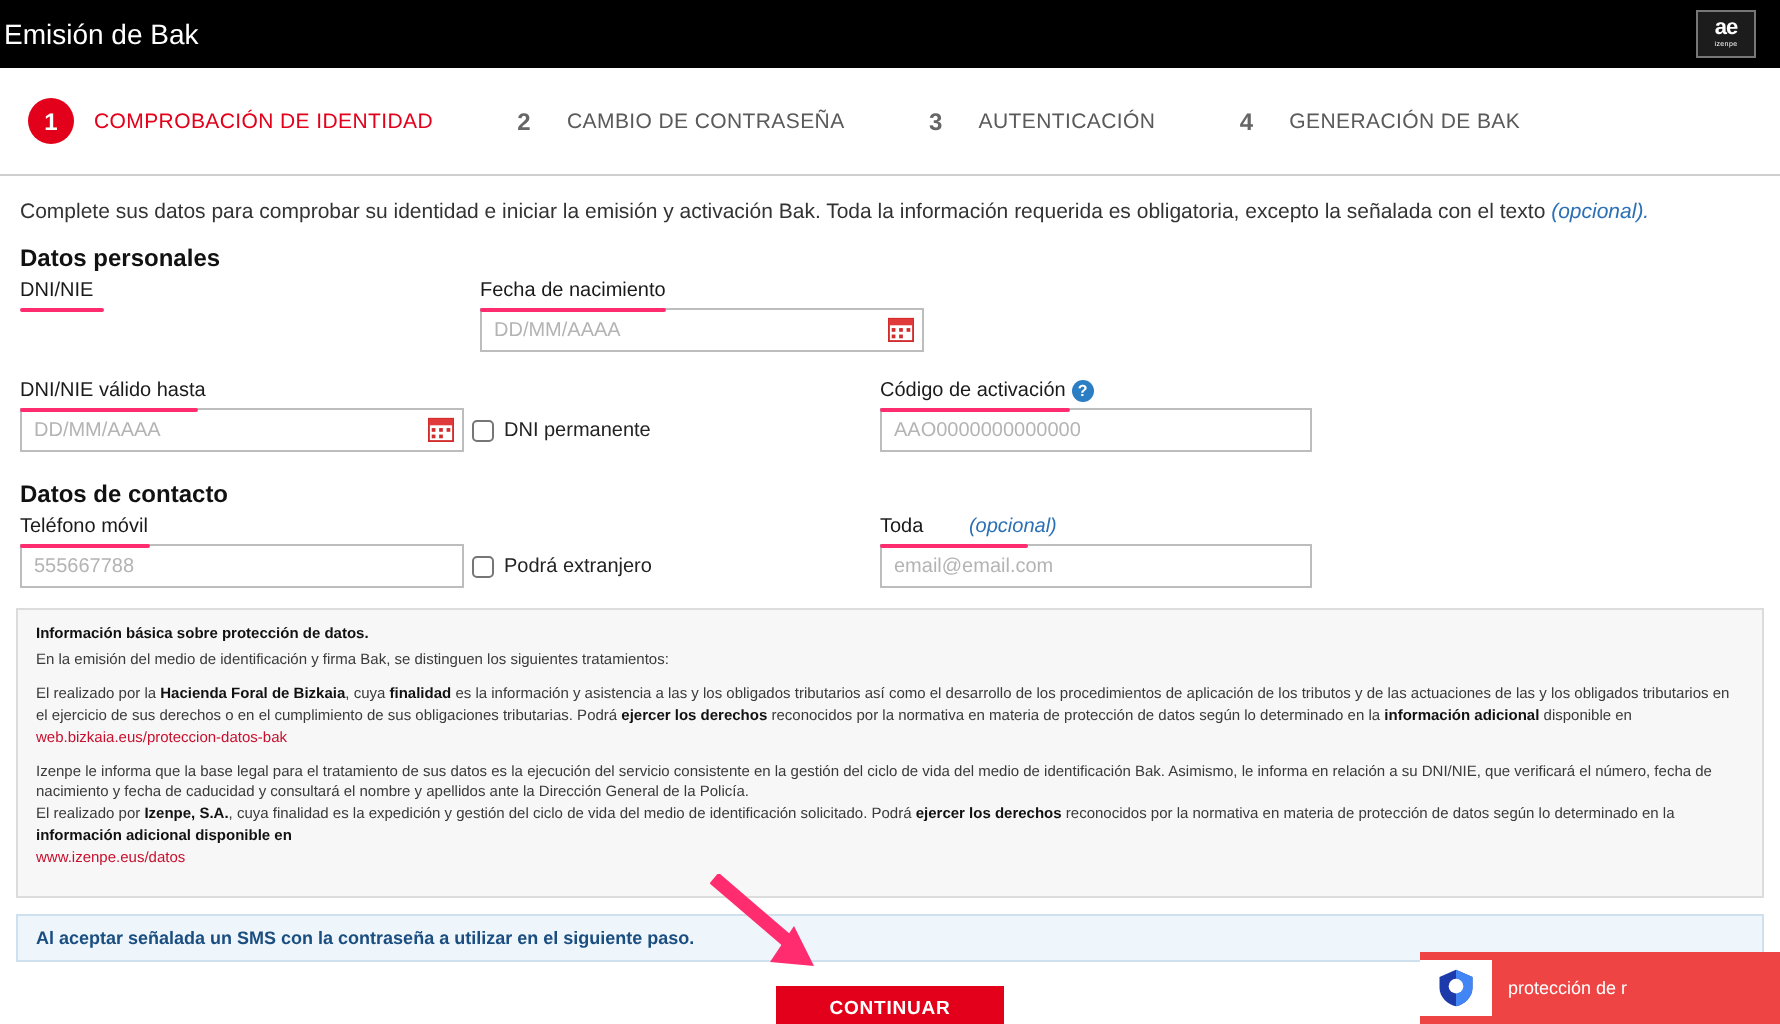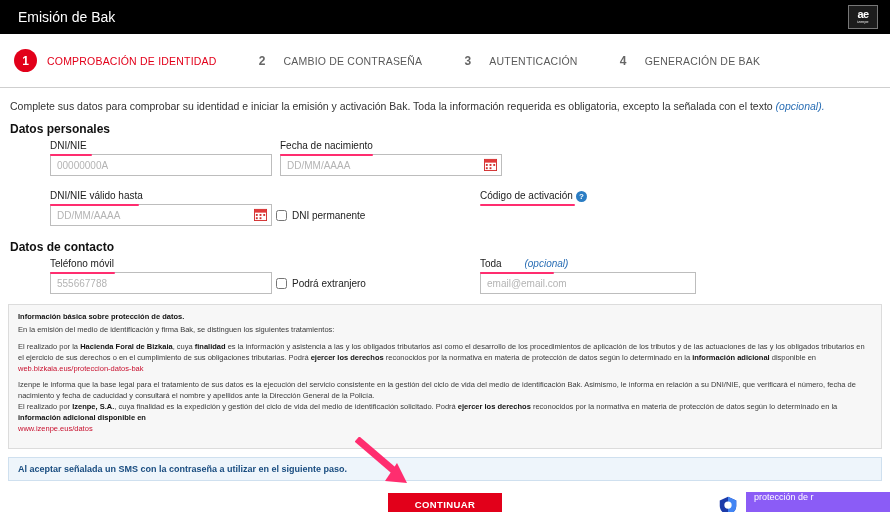--- a/index.html
+++ b/index.html
@@ -29,21 +29,21 @@
     letter-spacing: .6px;
     display: flex;
     align-items: center;
     justify-content: center;
   }
   .topbar-title {
     color: #ffffff;
     font-size: 14px;
     display: flex;
     align-items: center;
-    padding-left: 18px;
+    padding-left: 2px;
     flex: 1;
     border-radius: 14px;
   }
   .topbar-logo {
     width: 30px; height: 24px;
     border: 1px solid #777;
     border-radius: 0;
     background: #1c1c1c;
     color: #fff;
     margin: auto 12px auto 0;
@@ -111,21 +111,21 @@
     padding: 0 10px;
     position: relative;
   }
   .row {
     display: flex;
     margin-bottom: 2px;
   }
   .col {
     position: relative;
   }
-  .col.c1 { width: 222px; margin-left: 40px; }
+  .col.c1 { width: 222px; }
   .col.c2 { width: 222px; margin-left: 8px; }
   .col.c3 { width: 100px; margin-left: 4px; }
   .col.c4 { width: 216px; margin-left: 4px; }
 
   .flabel {
     font-size: 10px;
     color: #1a1a1a;
     display: block;
     margin-bottom: 3px;
   }
@@ -232,23 +232,24 @@
     height: 52px;
     pointer-events: none;
   }
 
   
   .recaptcha {
     position: absolute;
     right: 0;
     bottom: 0;
     width: 180px;
-    height: 20px;
-    background: #8b5cf6;
-    display: flex;
+    height: 36px;
+    background: #ef4444;
+    display: flex;
+    align-items: center;
     overflow: hidden;
   }
   .recaptcha .rc-logo {
     width: 36px; height: 28px;
     background: #ffffff;
     display: flex; align-items: center; justify-content: center;
   }
   .recaptcha .rc-txt {
     color: #ffffff;
     font-size: 9px;
@@ -289,21 +290,20 @@
 <div class="intro">
   <span>Complete sus datos para comprobar su identidad e iniciar la emisión y activación Bak. Toda la información requerida es obligatoria, excepto la señalada con el texto </span><i>(opcional).</i>
 </div>
 
 <div class="section-title">Datos personales</div>
 
 <div class="form-grid">
   <div class="row">
     <div class="col c1">
       <label class="flabel">DNI/NIE</label>
-      <input class="inp" type="text" placeholder="00000000A" style="">
       <div class="ann" style="left:0; top:14px; width:42px;"></div>
     </div>
     <div class="col c2">
       <label class="flabel">Fecha de nacimiento</label>
       <div class="with-icon">
         <input class="inp" type="text" placeholder="DD/MM/AAAA" style="">
         <svg class="cal-icon" viewBox="0 0 14 14">
           <rect x="0.5" y="1.5" width="13" height="12" fill="#ffffff" stroke="#d12b2b"></rect>
           <rect x="0.5" y="1.5" width="13" height="3.5" fill="#e03a3a"></rect>
           <g fill="#d12b2b">
@@ -339,20 +339,21 @@
       <div class="ann" style="left:0; top:14px; width:89px;"></div>
     </div>
     <div class="col c3">
       <div class="chk-wrap">
         <input type="checkbox" style="">
         <span>DNI permanente</span>
       </div>
     </div>
     <div class="col c4" style="margin-left:104px; width:216px;">
       <label class="flabel"><span>Código de activación</span><span class="help">?</span></label>
+      <input class="inp" type="text" placeholder="AAO0000000000000" style="">
       <div class="ann" style="left:0; top:14px; width:95px;"></div>
     </div>
   </div>
 </div>
 
 <div class="section-title" style="padding-top:12px;">Datos de contacto</div>
 
 <div class="form-grid">
   <div class="row">
     <div class="col c1">

